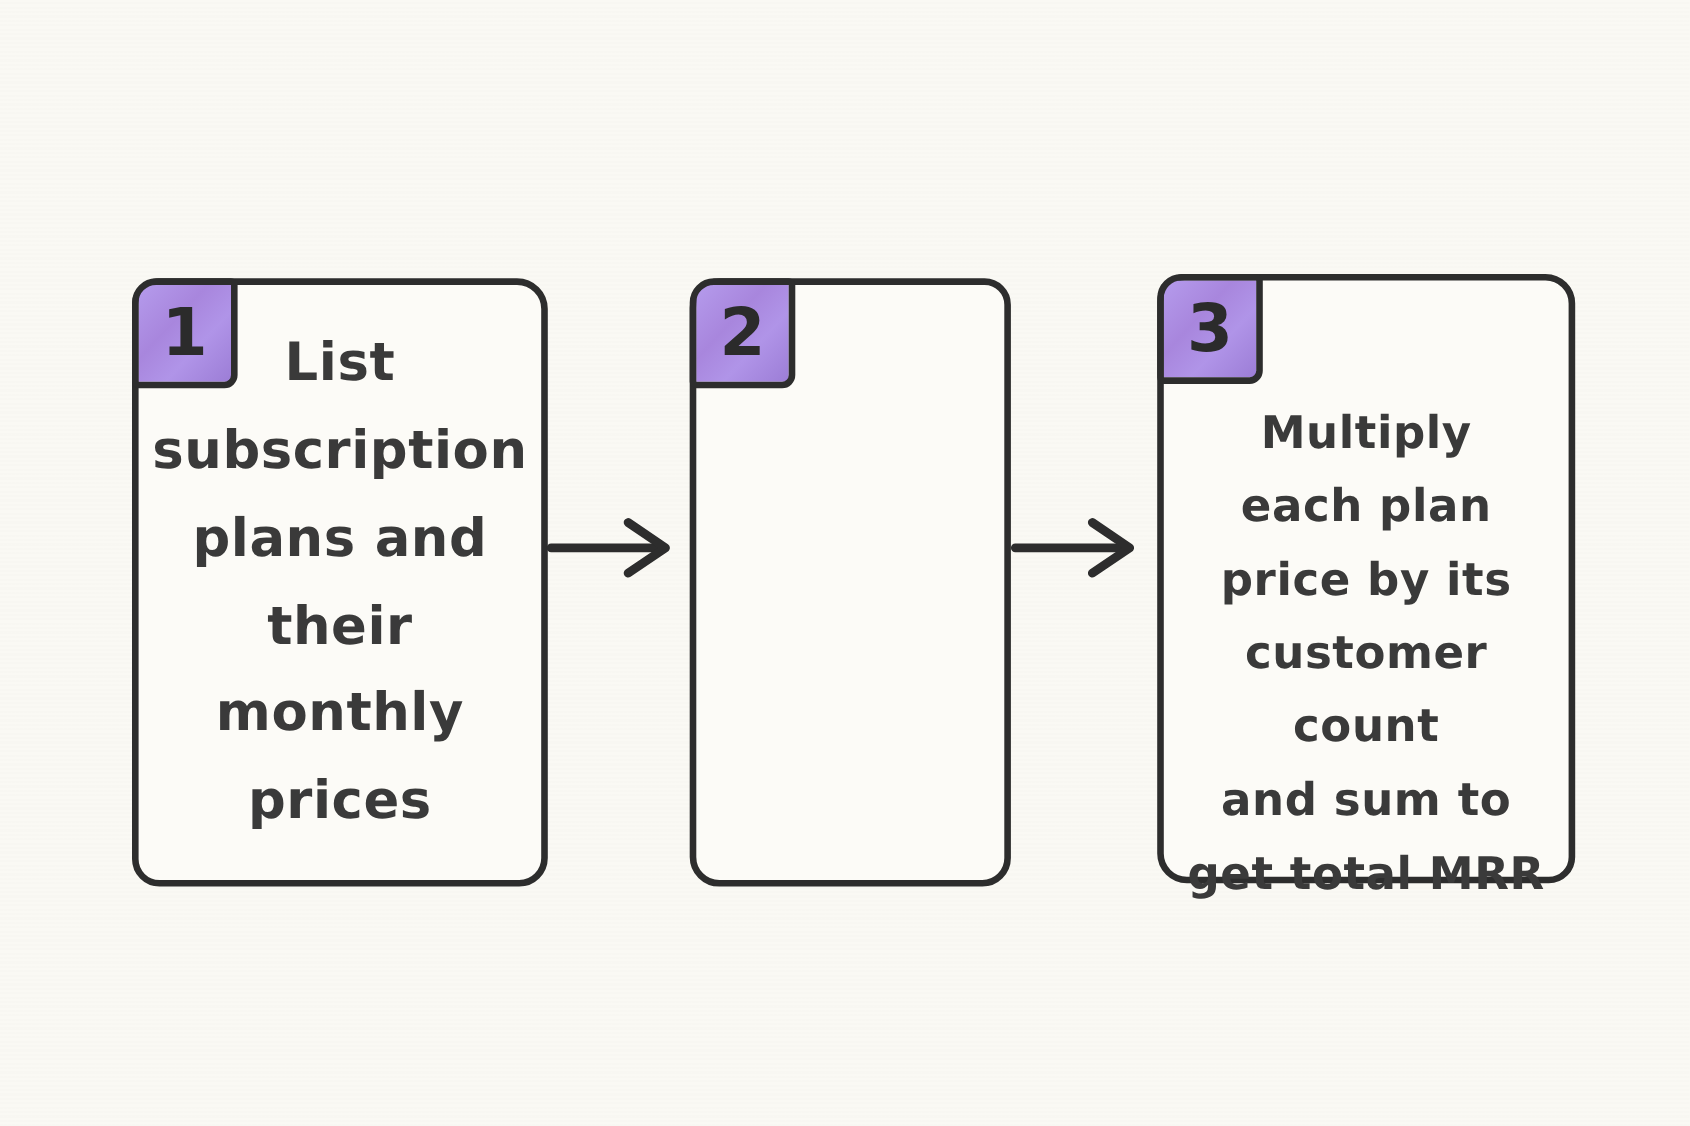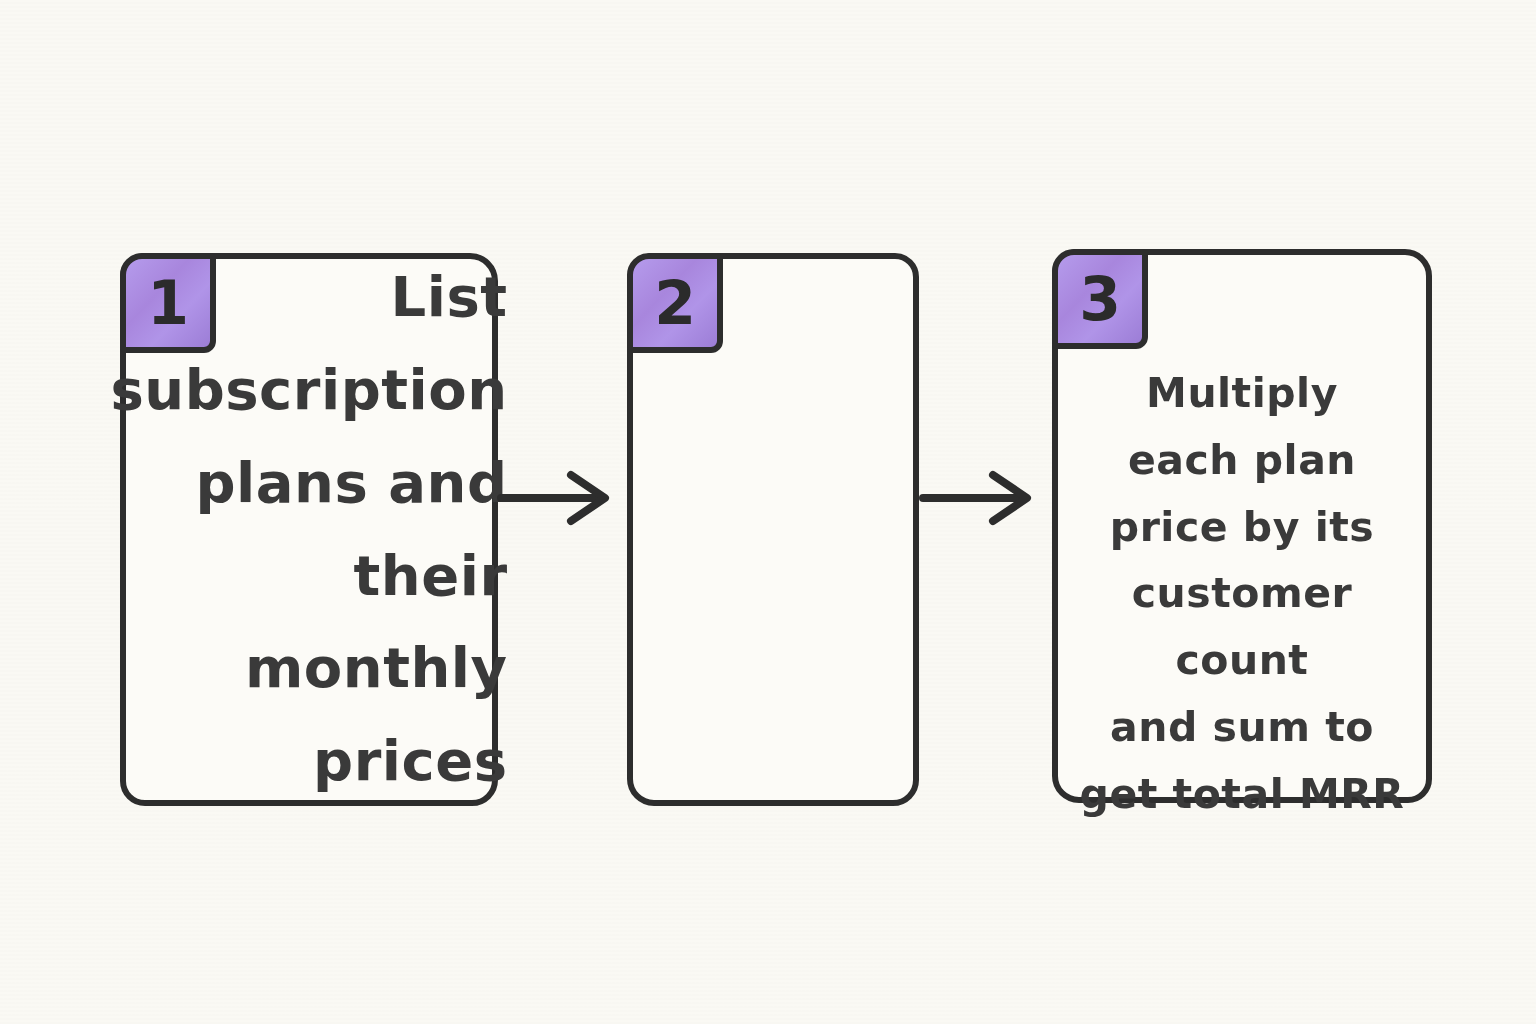--- a/index.html
+++ b/index.html
@@ -54,21 +54,21 @@
     font-weight: bold;
     font-size: 60px;
     line-height: 1;
   }
   .step-text {
     color: var(--text);
     font-weight: bold;
     white-space: pre-line;
     letter-spacing: 0.5px;
   }
-  .card-1 .step-text { font-size: 56px; line-height: 1.66; text-align: right; }
+  .card-1 .step-text { font-size: 48px; line-height: 1.66; }
   .card-2 .step-text { font-size: 45px; line-height: 1.62; }
   .card-3 .step-text { font-size: 41px; line-height: 1.63; }
   .arrow {
     position: absolute;
     width: 115px; height: 64px;
   }
   .arrow-1 { left: 497px; top: 468px; }
   .arrow-2 { left: 919px; top: 468px; }
   .arrow svg { display: block; width: 100%; height: 100%; }
   .arrow path, .arrow line, .arrow polyline {

